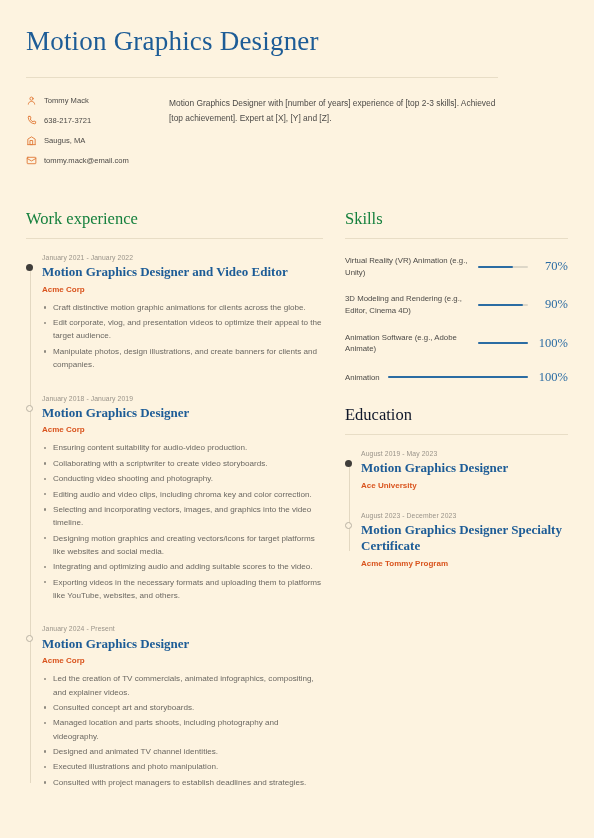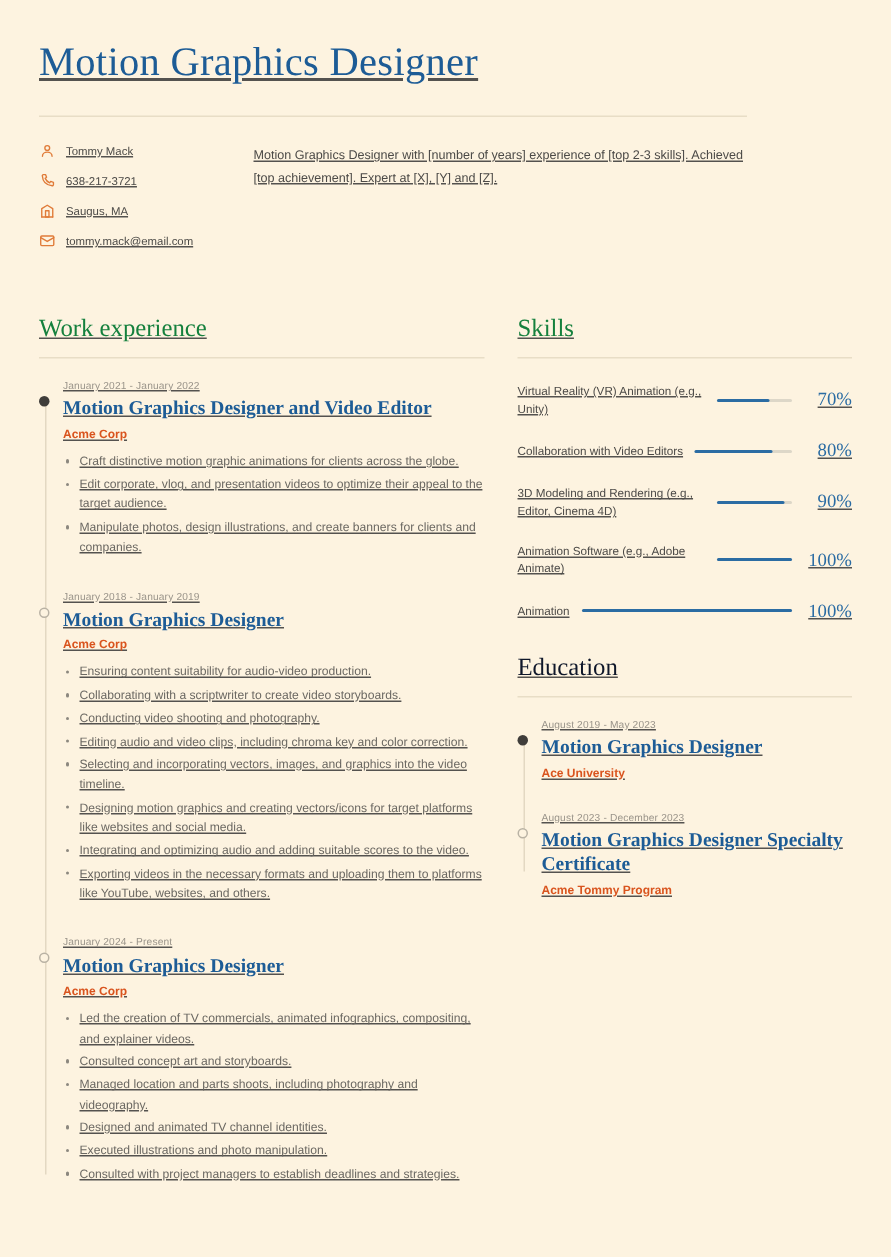--- a/index.html
+++ b/index.html
@@ -15,21 +15,20 @@
     color: #54524f;
     overflow: hidden;
     position: relative;
   }
 
   .page {
     width: 524px;
     height: 838px;
     padding: 20px 26px 0 26px;
     position: relative;
-    text-decoration: underline;
   }
 
   
   .doc-title {
     font-family: "Liberation Serif", serif;
     font-size: 27px;
     font-weight: 400;
     color: #1d5c96;
     letter-spacing: 0.2px;
     line-height: 1.15;
@@ -371,27 +370,20 @@
         <div class="skills-list">
 
           <div class="skill-row">
             <span class="skill-name">Virtual Reality (VR) Animation (e.g., Unity)</span>
             <span class="skill-track">
               <span class="skill-fill" style="width: 70%;"></span>
             </span>
             <span class="skill-pct">70%</span>
           </div>
 
-          <div class="skill-row">
-            <span class="skill-name">Collaboration with Video Editors</span>
-            <span class="skill-track">
-              <span class="skill-fill" style="width: 80%;"></span>
-            </span>
-            <span class="skill-pct">80%</span>
-          </div>
 
           <div class="skill-row">
             <span class="skill-name">3D Modeling and Rendering (e.g., Editor, Cinema 4D)</span>
             <span class="skill-track">
               <span class="skill-fill" style="width: 90%;"></span>
             </span>
             <span class="skill-pct">90%</span>
           </div>
 
           <div class="skill-row">

